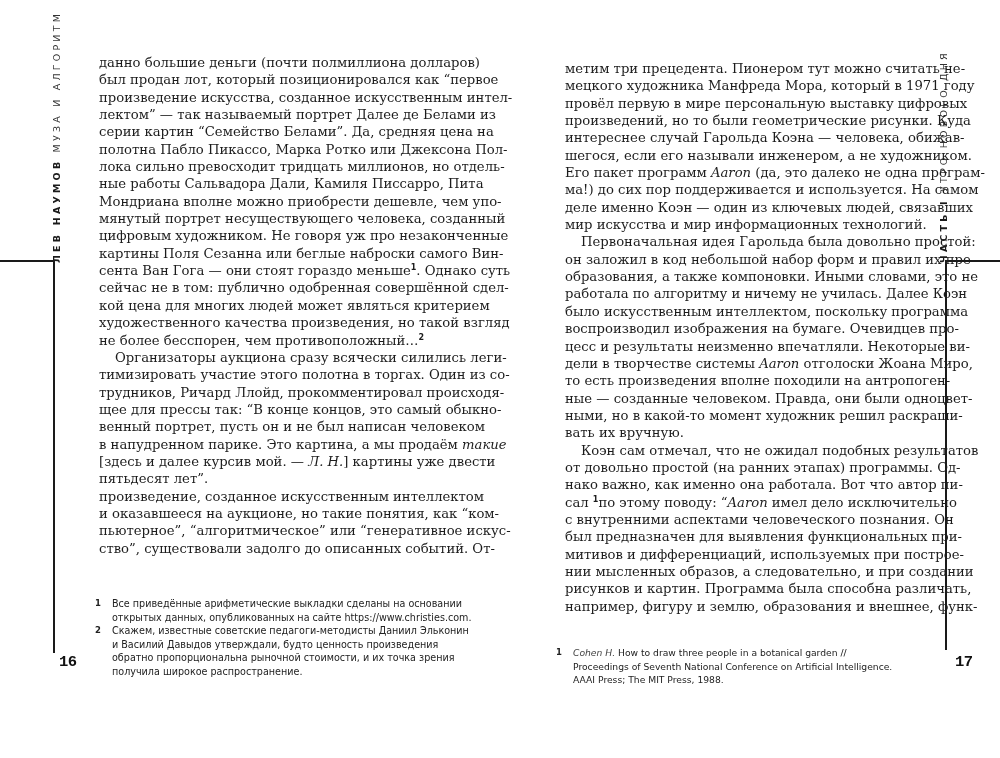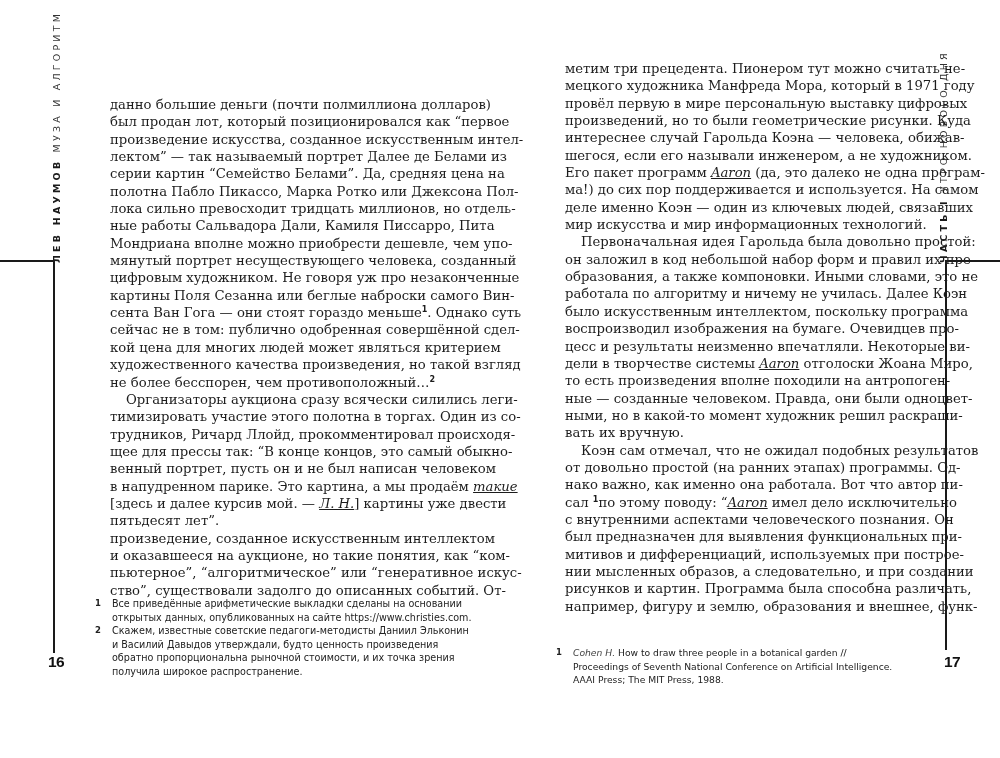--- a/index.html
+++ b/index.html
@@ -18,32 +18,32 @@
   .running-head {
     position: absolute; white-space: nowrap;
     font-family: "DejaVu Sans", "Liberation Sans", sans-serif;
     font-size: 9.5px; letter-spacing: 3.2px; color: #1a1a1a;
     transform-origin: left top;
   }
   .running-head b { font-weight: bold; }
   .running-head .light { font-weight: normal; color: #333; }
 
   .folio {
-    position: absolute; font-family: Liberation Sans, sans-serif;
-    font-weight: bold; font-size: 15.5px; letter-spacing: -0.5px; color: #111;
+    position: absolute; font-family: Liberation Mono, monospace;
+    font-weight: bold; font-size: 15.5px; letter-spacing: -0.5px; color: #111; margin-left: 11px;
   }
 
   .body-text {
     position: absolute; font-size: 13.2px; line-height: 17.35px;
     text-align: justify; hyphens: manual; color: #1c1c1c;
   }
   .body-text .line { display: block; text-align: justify; text-align-last: justify; white-space: nowrap; }
   .body-text .line.last { text-align-last: left; }
   .body-text .line.ind { padding-left: 16px; }
-  .body-text i { font-style: italic; text-decoration: underline; }
+  .body-text i { font-style: italic; }
   sup.fn { font-family: "DejaVu Sans", "Liberation Sans", sans-serif; font-weight: bold; font-size: 8px; line-height: 0; vertical-align: 5px; }
 
   .footnotes {
     position: absolute; font-family: "DejaVu Sans", "Liberation Sans", sans-serif;
     font-size: 9.6px; line-height: 13.6px; color: #222;
   }
   .fn-item { position: relative; padding-left: 17px; }
   .fn-num { position: absolute; left: 0; top: 0; font-weight: bold; font-size: 8.5px; }
   .fn-item i { font-style: italic; color: #444; }
 </style>
@@ -52,21 +52,21 @@
 
 <div class="page left">
   <div class="running-head" style="left:51px; top:263px; transform: rotate(-90deg);">
     <b>ЛЕВ НАУМОВ</b>
     <span class="light">МУЗА И АЛГОРИТМ</span>
   </div>
   <div class="frame-h" style="left:0; top:260px; width:55px;"></div>
   <div class="frame-v" style="left:53px; top:260px; height:393px;"></div>
   <div class="folio" style="left:48px; top:653px;">16</div>
 
-  <div class="body-text" id="left-body" style="left:110px; top:54px; width:381px;margin-top:42px;">
+  <div class="body-text" id="left-body" style="left:99px; top:54px; width:381px;">
       <span class="line"><span>данно большие деньги (почти полмиллиона долларов)</span></span>
       <span class="line"><span>был продан лот, который позиционировался как “первое</span></span>
       <span class="line"><span>произведение искусства, созданное искусственным интел-</span></span>
       <span class="line"><span>лектом” — так называемый портрет Далее де Белами из</span></span>
       <span class="line"><span>серии картин “Семейство Белами”. Да, средняя цена на</span></span>
       <span class="line"><span>полотна Пабло Пикассо, Марка Ротко или Джексона Пол-</span></span>
       <span class="line"><span>лока сильно превосходит тридцать миллионов, но отдель-</span></span>
       <span class="line"><span>ные работы Сальвадора Дали, Камиля Писсарро, Пита</span></span>
       <span class="line"><span>Мондриана вполне можно приобрести дешевле, чем упо-</span></span>
       <span class="line"><span>мянутый портрет несуществующего человека, созданный</span></span>

